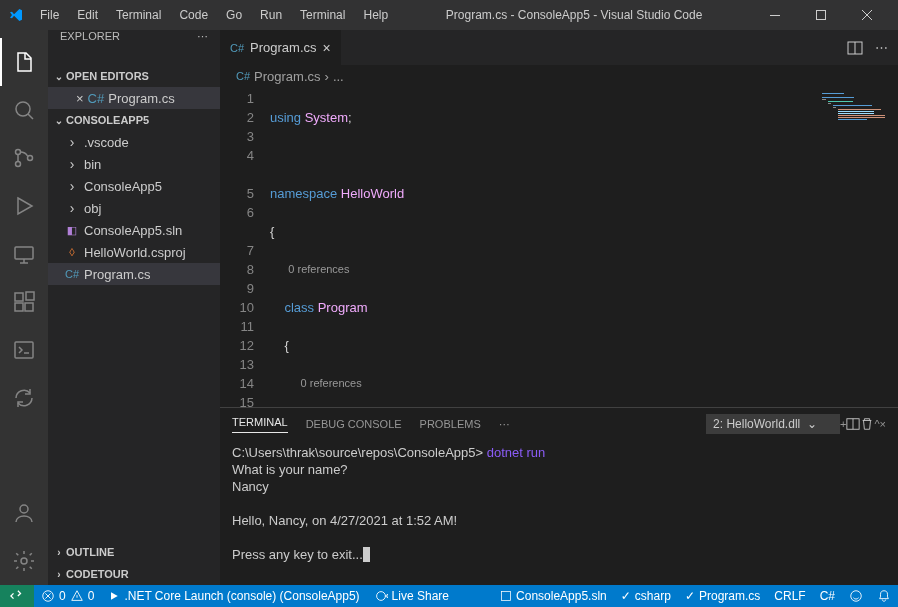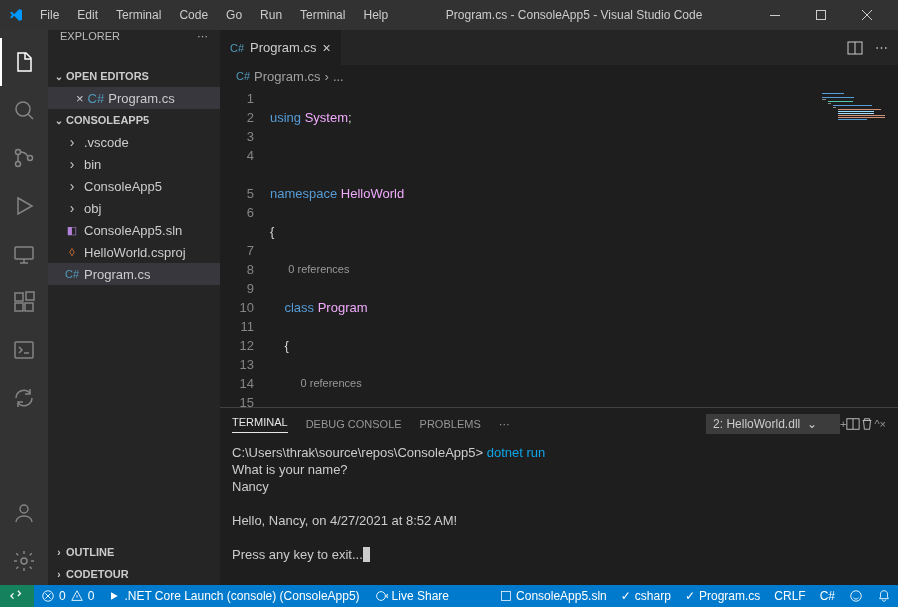--- a/index.html
+++ b/index.html
@@ -52,21 +52,21 @@
 .term-body { flex:1; padding:4px 12px; font-family:Consolas,monospace; font-size:13px; line-height:17px; color:#cccccc; white-space:pre-wrap; position:relative; }
 .term-cursor { display:inline-block; width:7px; height:15px; background:#cccccc; vertical-align:text-bottom; }
 .statusbar { height:22px; background:#007acc; display:flex; align-items:center; font-size:12px; color:#ffffff; }
 .sb-remote { background:#16825d; height:22px; width:34px; display:flex; align-items:center; justify-content:center; }
 .sb-item { padding:0 7px; display:flex; align-items:center; gap:4px; cursor:pointer; height:22px; }
 .sb-spacer { flex:1; }
 svg { display:block; }
 .file-cs { color:#519aba; }
 .file-sln { color:#b180d7; }
 .file-csproj { color:#e37933; }
-.yellow { color:#0ea5e9; }
+.yellow { color:#8b5cf6; }
 </style>
 </head>
 <body>
 
 <div class="titlebar">
   <svg class="logo" viewBox="0 0 24 24">
       <path fill="#0098ff" d="M17 3l4 2v14l-4 2-9-9 9-9zM3 8l3-1 4 5-4 5-3-1 3-4-3-4z"></path>
     </svg>
   <div class="menu">
     <div class="menu-item">File</div>
@@ -324,21 +324,21 @@
               </svg>
             </span>
           <span>^</span>
           <span>×</span>
         </div>
       </div>
       <div class="term-body"><span>C:\Users\thrak\source\repos\ConsoleApp5&gt; </span><span class="yellow">dotnet run</span>
 <span>What is your name?</span>
 <span>Nancy</span>
 
-<span>Hello, Nancy, on 4/27/2021 at 8:52 AM!</span>
+<span>Hello, Nancy, on 4/27/2021 at 1:52 AM!</span>
 
 <span>Press any key to exit...</span><span class="term-cursor"></span>
       </div>
     </div>
   </div>
 </div>
 
 <div class="statusbar">
   <div class="sb-remote">
       <svg width="14" height="14" viewBox="0 0 16 16" fill="none" stroke="#fff" stroke-width="1.5">

